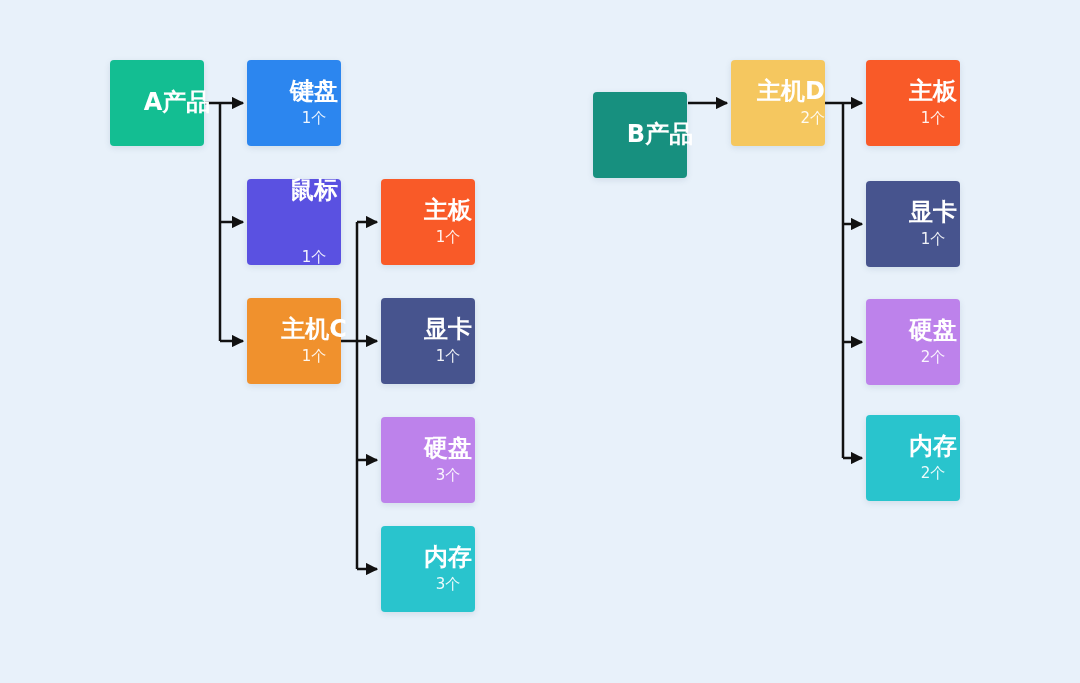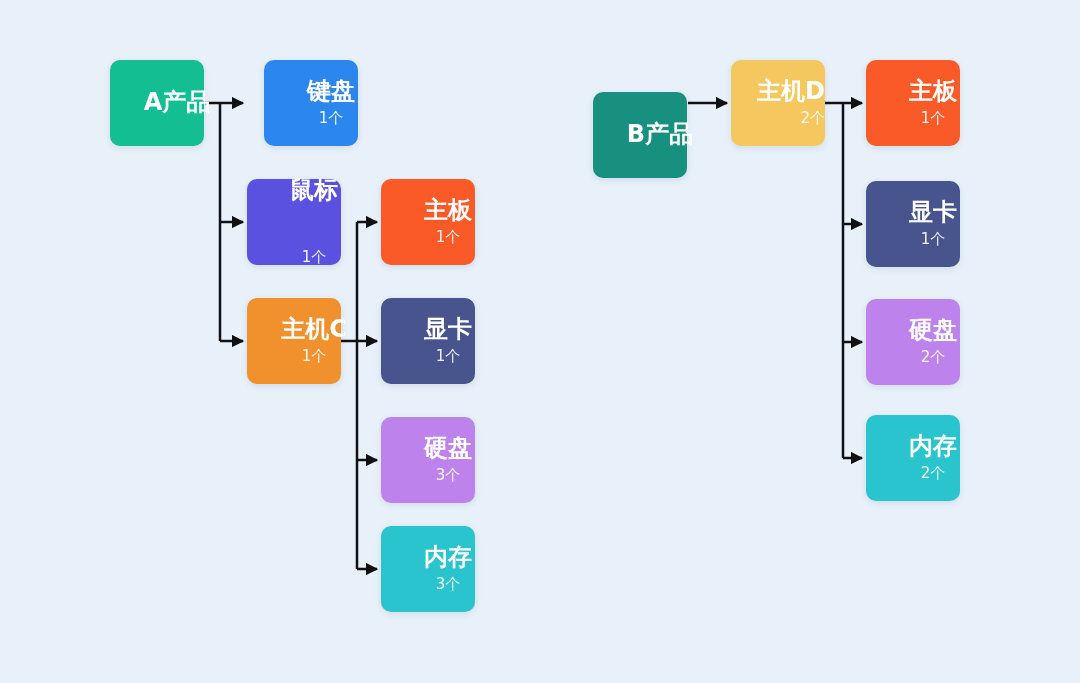--- a/index.html
+++ b/index.html
@@ -17,21 +17,21 @@
     left: 0; top: 0;
     width: 1080px; height: 683px;
     pointer-events: none;
   }
   .edge-group { fill: none; stroke-width: 2.5px; }
 
   .node {
     position: absolute;
     width: 94px;
     height: 86px;
-    border-radius: 10px;
+    border-radius: 4px;
     display: flex;
     flex-direction: column;
     align-items: center;
     justify-content: center;
     box-shadow: 0 2px 6px rgba(40, 70, 110, 0.12);
     cursor: default;
     padding-left: 40px;
   }
   .node .label {
     color: #ffffff;
@@ -96,21 +96,21 @@
       <path d="M843 224 H862" marker-end="url(#arrow)"></path>
       <path d="M843 342 H862" marker-end="url(#arrow)"></path>
       <path d="M843 458 H862" marker-end="url(#arrow)"></path>
     </g>
   </svg>
 
   <div class="node n-a" style="background-color: rgb(19, 190, 146);">
     <span class="label">A产品</span>
   </div>
 
-  <div class="node n-kb" style="background-color: rgb(44, 134, 239); margin-left: 17px;">
+  <div class="node n-kb" style="background-color: rgb(44, 134, 239);">
     <span class="label">键盘</span>
     <span class="count">1个</span>
   </div>
 
   <div class="node n-ms" style="background-color: rgb(90, 81, 225);">
     <span class="label">鼠标</span>
     <span class="count">1个</span>
   </div>
 
   <div class="node n-hc" style="background-color: rgb(240, 145, 45);">

